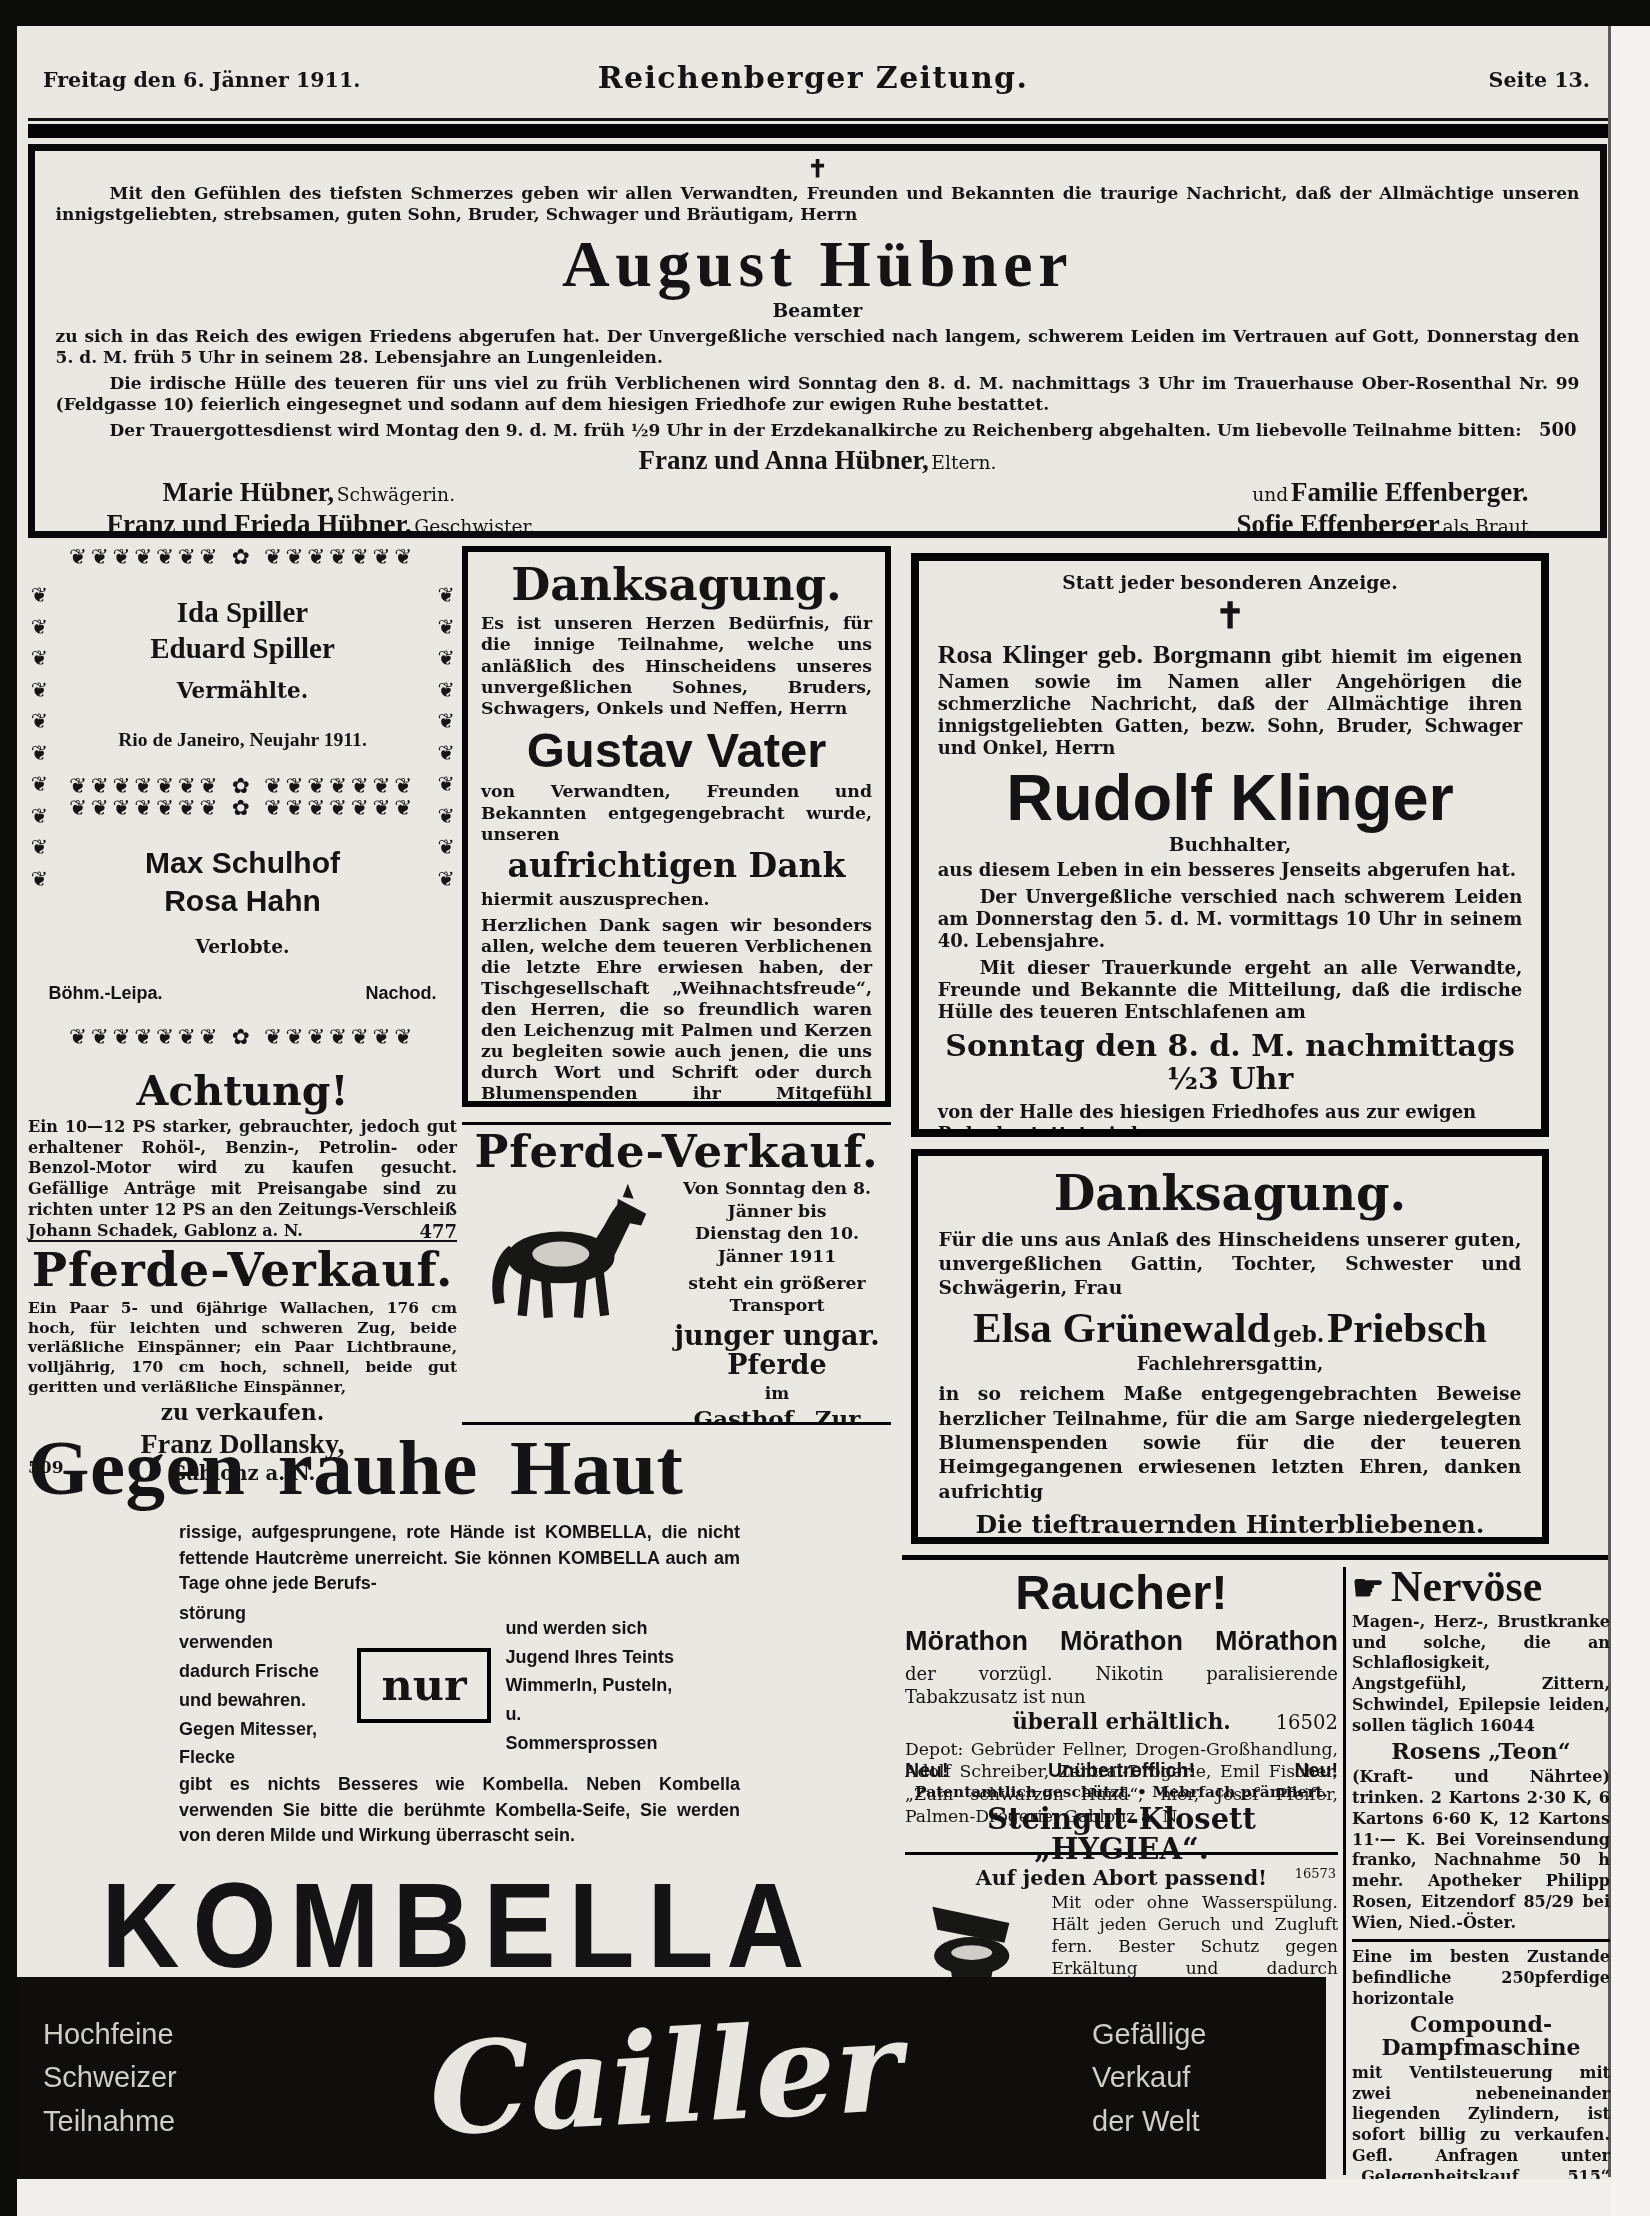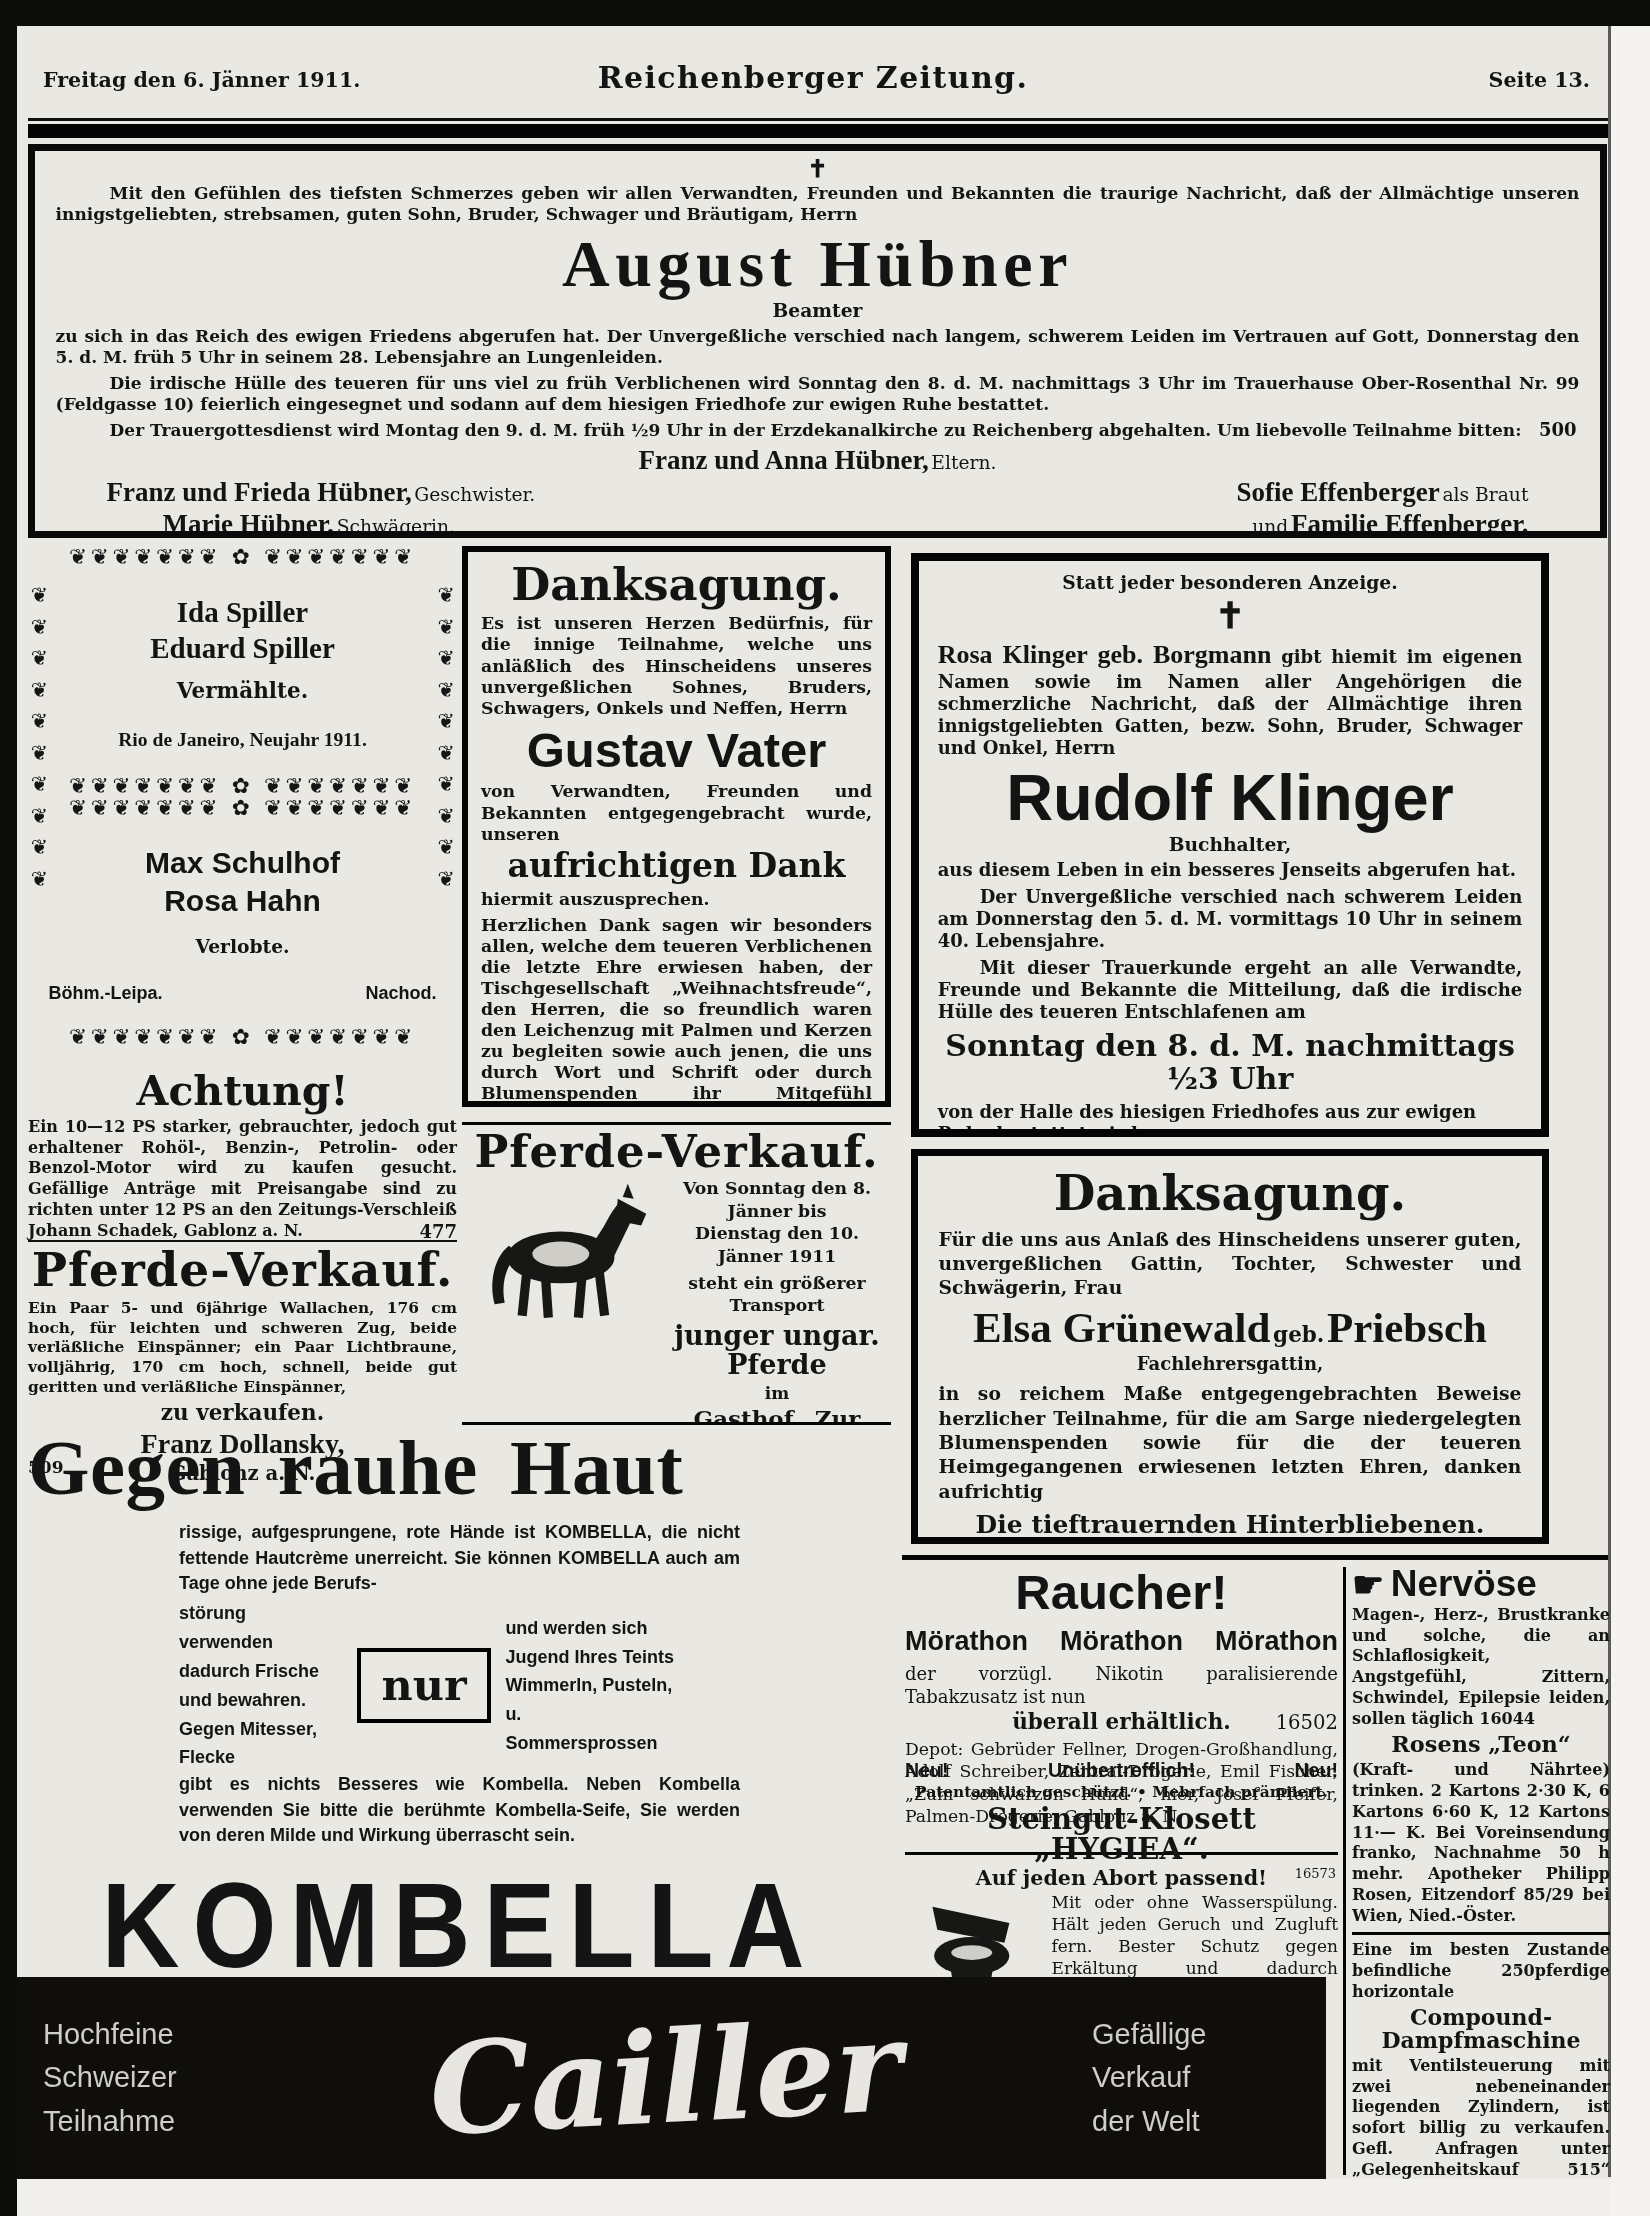--- a/index.html
+++ b/index.html
@@ -139,21 +139,21 @@
   .klosett .fit{position:relative;text-align:center;font-size:20.6px;margin-top:1.9px;}
   .klosett .fnum{position:absolute;right:1.9px;top:0;font-size:13px;font-weight:normal;}
   .klosett .row{display:flex;gap:6.5px;margin-top:1.9px;}
   .klosett .wc{width:140px;flex:none;}
   .klosett .bd{flex:1;font-size:17px;line-height:1.28;}
 
   .vdiv{position:absolute;left:1343px;top:1567px;width:2.8px;height:608px;background:#050505;}
   .rcol{position:absolute;left:1352px;top:1565px;width:258px;}
   .nerv .trow{display:flex;align-items:center;gap:6.5px;}
   .nerv .hand{font-size:36px;line-height:1;}
-  .nerv h2{font-family:Liberation Sans, sans-serif;font-size:37px;margin:0;line-height:1;text-align:right;}
+  .nerv h2{font-family:Liberation Serif, serif;font-size:44px;margin:0;line-height:1;text-align:right;}
   .nerv .bd{font-size:16px;line-height:1.3;margin:2.8px 0 0;}
   .nerv .brand{font-size:22.4px;text-align:center;margin-top:1.9px;}
   .dampf{border-top:3.3px solid #050505;margin-top:5.6px;padding-top:4.7px;}
   .dampf .intro{font-size:16px;line-height:1.3;margin:0;}
   .dampf .ttl{font-size:22px;line-height:1.05;text-align:center;margin-top:3.7px;}
   .dampf .bd{font-size:16px;line-height:1.3;margin:3.7px 0 0;}
   .roesler{border-top:3.7px solid #050505;margin-top:6.5px;padding-top:3.7px;}
 
   
   .cailler{position:absolute;left:17px;top:1977px;width:1309px;height:202px;background:#0f0e0c;color:#cfcdc8;
@@ -188,26 +188,26 @@
     <div class="bigname slab">August Hübner</div>
     <div class="beamter">Beamter</div>
     <p class="bd just">zu sich in das Reich des ewigen Friedens abgerufen hat. Der Unvergeßliche verschied nach langem, schwerem Leiden im Vertrauen auf Gott, Donnerstag den 5. d. M. früh 5 Uhr in seinem 28. Lebensjahre an Lungenleiden.</p>
     <p class="bd just" style="text-indent:54px">Die irdische Hülle des teueren für uns viel zu früh Verblichenen wird Sonntag den 8. d. M. nachmittags 3 Uhr im Trauerhause Ober-Rosenthal Nr. 99 (Feldgasse 10) feierlich eingesegnet und sodann auf dem hiesigen Friedhofe zur ewigen Ruhe bestattet.</p>
     <p class="bd numline" style="text-indent:54px"><span>Der Trauergottesdienst wird Montag den 9. d. M. früh ½9 Uhr in der Erzdekanalkirche zu Reichenberg abgehalten.  Um liebevolle Teilnahme bitten:</span><span class="num">500</span></p>
     <div class="ctr" style="margin-top:4.7px">
       <span class="nm slab">Franz und Anna Hübner,</span>
       <span class="rl">Eltern.</span>
     </div>
     <div class="nmrow">
+      <div style="margin-left:56px"><span class="nm slab">Marie Hübner,</span> <span class="rl">Schwägerin.</span></div>
+      <div><span class="rl">und</span> <span class="nm slab">Familie Effenberger.</span></div>
+    </div>
+    <div class="nmrow">
       <div><span class="nm slab">Franz und Frieda Hübner,</span> <span class="rl">Geschwister.</span></div>
       <div><span class="nm slab">Sofie Effenberger</span> <span class="rl">als Braut</span></div>
-    </div>
-    <div class="nmrow">
-      <div style="margin-left:56px"><span class="nm slab">Marie Hübner,</span> <span class="rl">Schwägerin.</span></div>
-      <div><span class="rl">und</span> <span class="nm slab">Familie Effenberger.</span></div>
     </div>
 
   </section>
 
   <section class="ornbox">
     <div class="ornrow">❦❦❦❦❦❦❦ ✿ ❦❦❦❦❦❦❦</div>
     <div class="orncol l">❦❦❦❦❦❦❦❦❦❦</div>
     <div class="orncol r">❦❦❦❦❦❦❦❦❦❦</div>
     <div class="ctr" style="margin-top:26px">
       <div class="nm1 slab">Ida Spiller</div>

